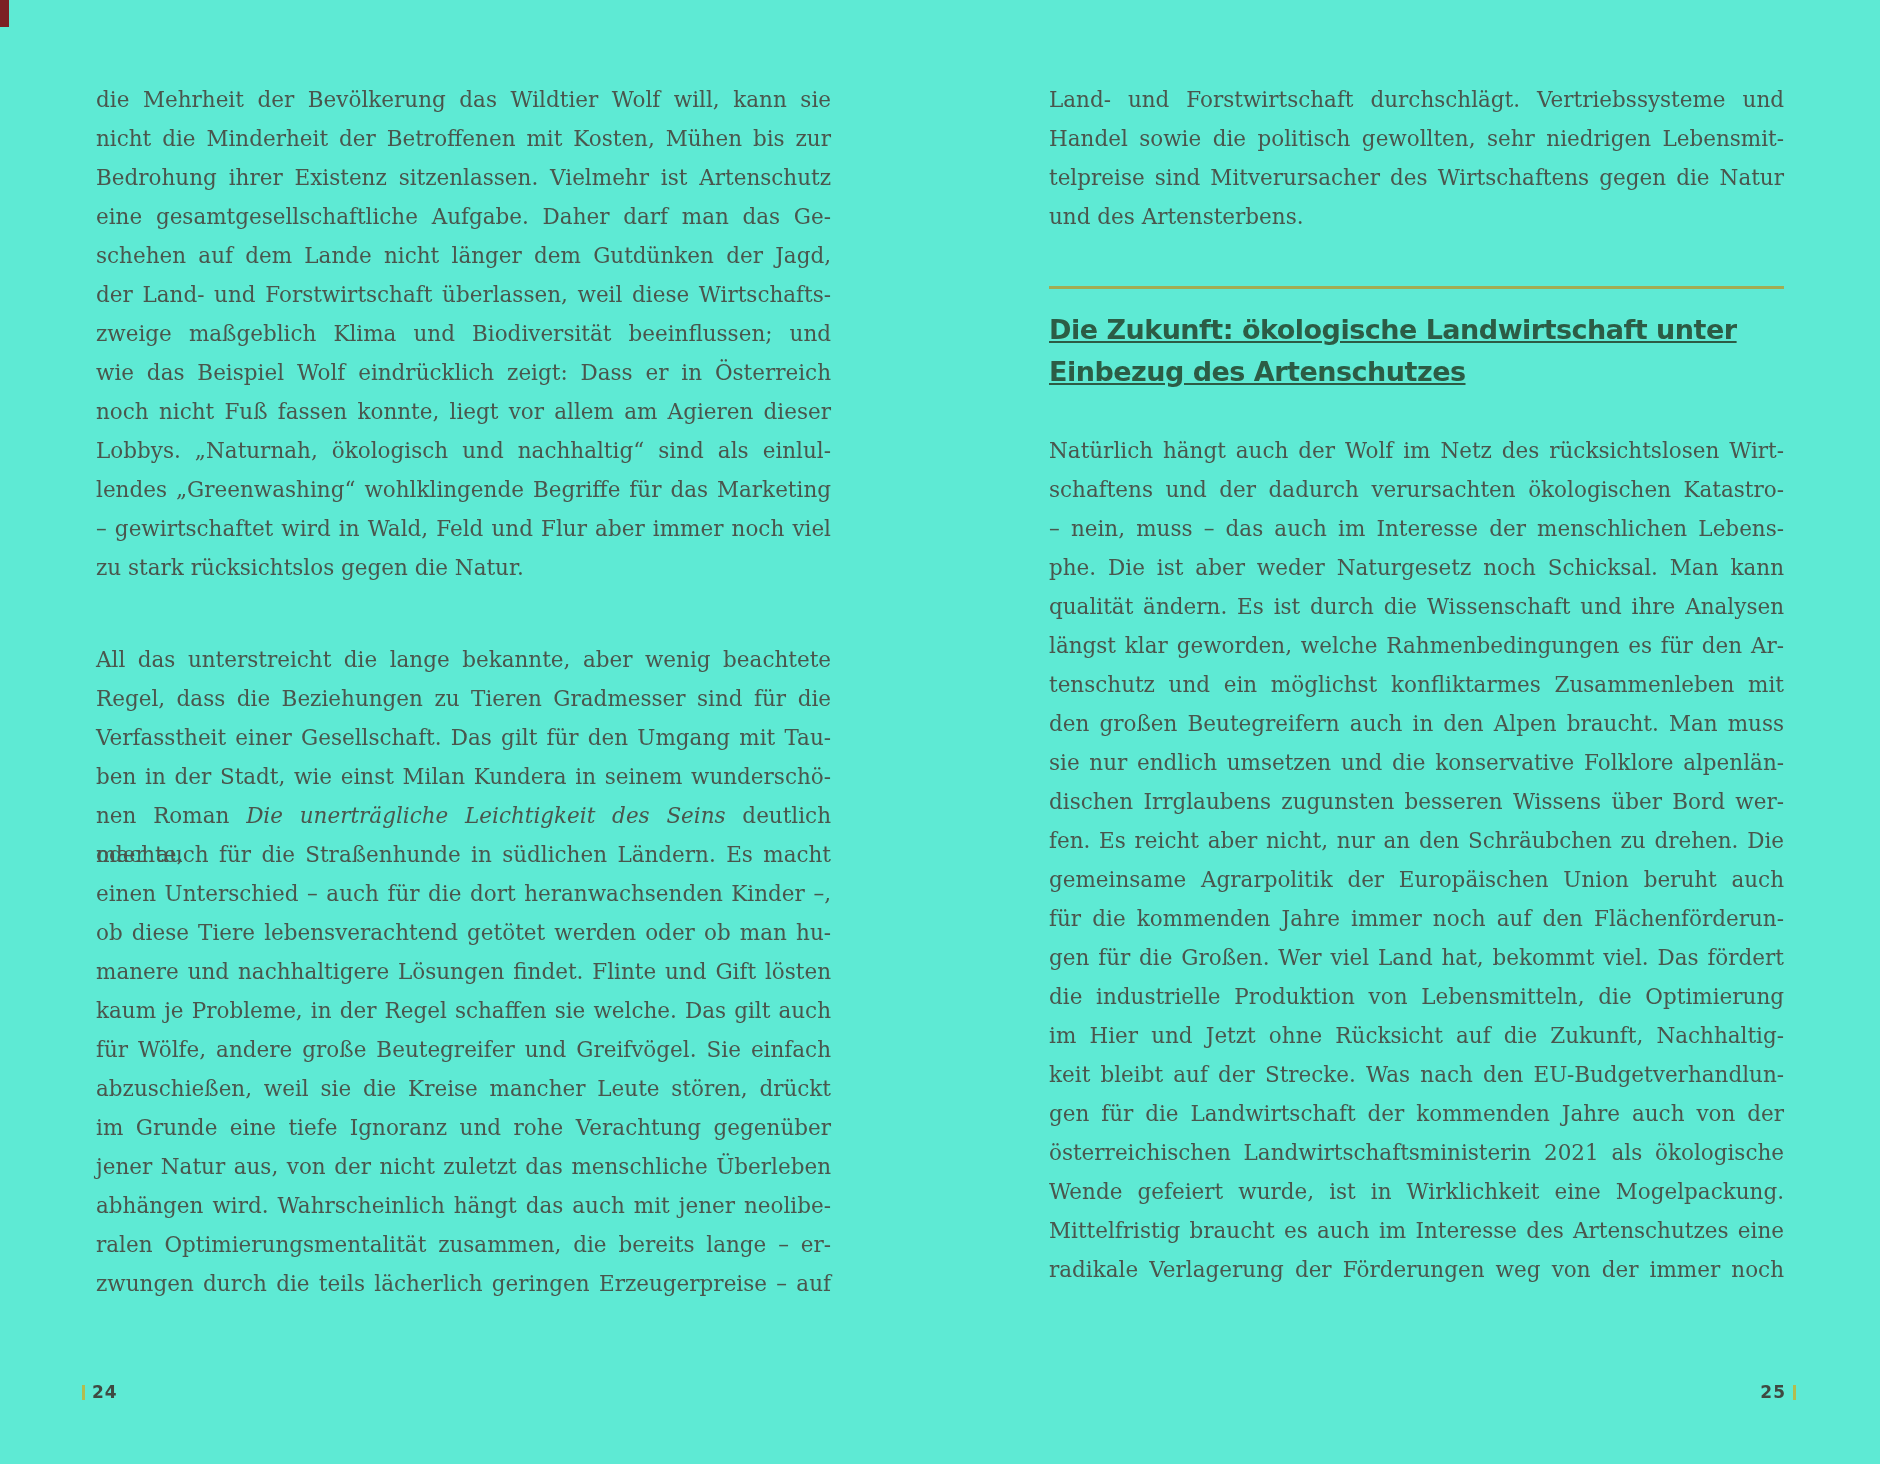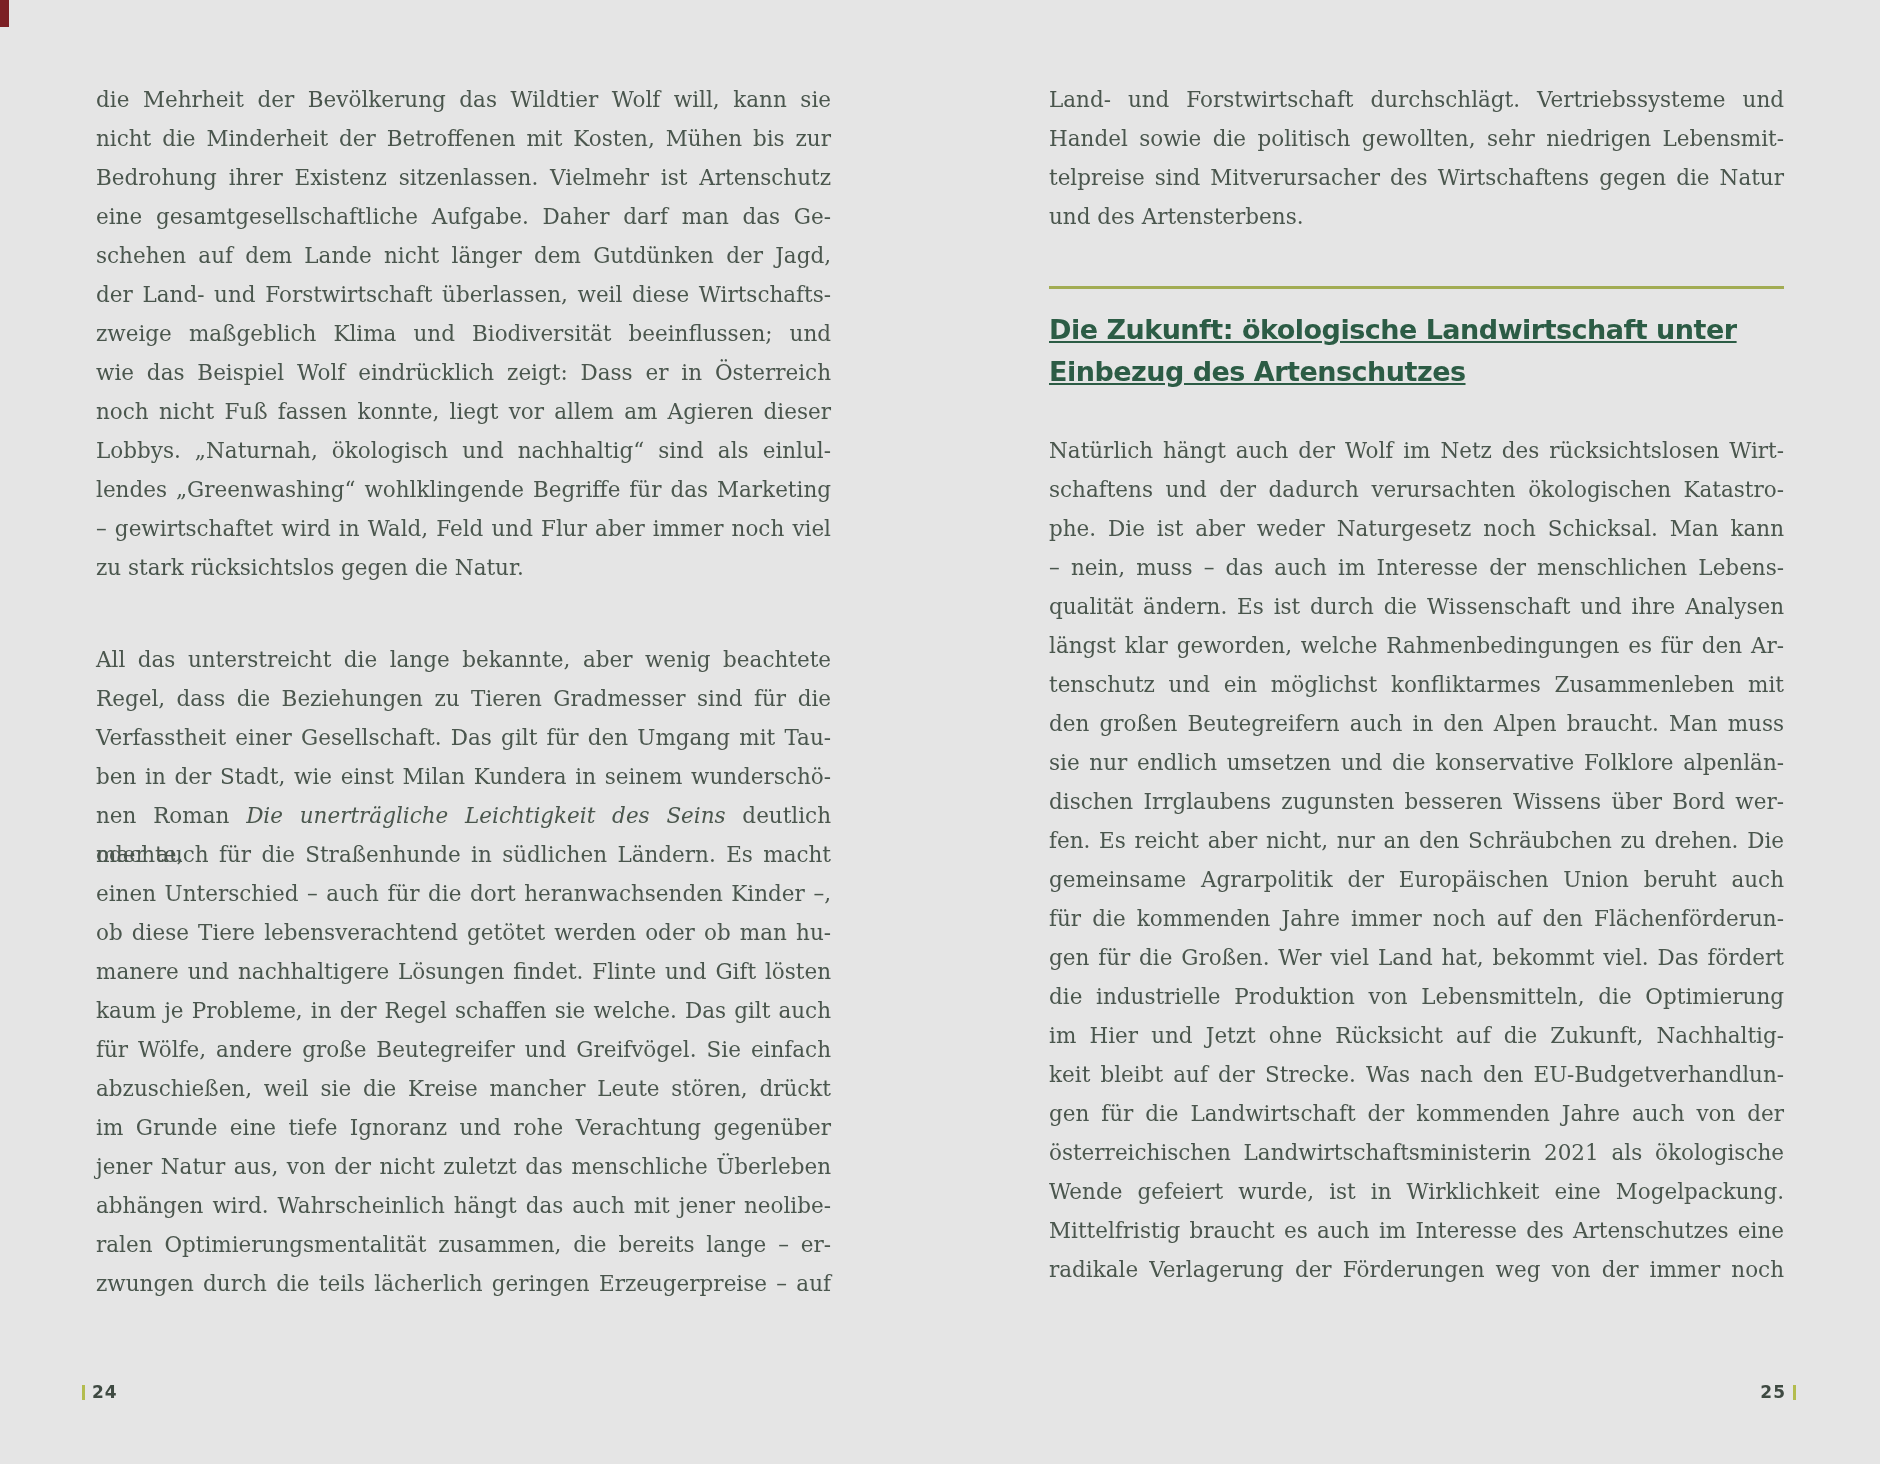--- a/index.html
+++ b/index.html
@@ -57,21 +57,21 @@
   .pgbar{
     display:inline-block;width:3px;height:15px;
     vertical-align:-2px;
   }
   .footer-left .pgbar{margin-right:7px;}
   .footer-right .pgbar{margin-left:7px;}
 </style>
 </head>
 <body>
 
-<div class="spread" style="background: #e5e5e5; color: rgb(74, 86, 77);">
+<div class="spread" style="background: #5eead4; color: rgb(74, 86, 77);">
   <div class="corner-mark" style="background: rgb(124, 32, 36);"></div>
 
   <div class="column">
     <div class="para">
         <div class="line">die Mehrheit der Bevölkerung das Wildtier Wolf will, kann sie</div>
         <div class="line">nicht die Minderheit der Betroffenen mit Kosten, Mühen bis zur</div>
         <div class="line">Bedrohung ihrer Existenz sitzenlassen. Vielmehr ist Artenschutz</div>
         <div class="line">eine gesamtgesellschaftliche Aufgabe. Daher darf man das Ge-</div>
         <div class="line">schehen auf dem Lande nicht länger dem Gutdünken der Jagd,</div>
         <div class="line">der Land- und Forstwirtschaft überlassen, weil diese Wirtschafts-</div>
@@ -112,22 +112,22 @@
         <div class="line last">und des Artensterbens.</div>
       </div>
     <div class="section-rule" style="background: rgb(162, 172, 83);"></div>
     <div class="heading" style="color: rgb(44, 92, 69); text-decoration: underline;">
         <div class="line">Die Zukunft: ökologische Landwirtschaft unter</div>
         <div class="line last">Einbezug des Artenschutzes</div>
       </div>
     <div class="para para-main">
         <div class="line">Natürlich hängt auch der Wolf im Netz des rücksichtslosen Wirt-</div>
         <div class="line">schaftens und der dadurch verursachten ökologischen Katastro-</div>
+        <div class="line">– nein, muss – das auch im Interesse der menschlichen Lebens-</div>
         <div class="line">phe. Die ist aber weder Naturgesetz noch Schicksal. Man kann</div>
-        <div class="line">– nein, muss – das auch im Interesse der menschlichen Lebens-</div>
         <div class="line">qualität ändern. Es ist durch die Wissenschaft und ihre Analysen</div>
         <div class="line">längst klar geworden, welche Rahmenbedingungen es für den Ar-</div>
         <div class="line">tenschutz und ein möglichst konfliktarmes Zusammenleben mit</div>
         <div class="line">den großen Beutegreifern auch in den Alpen braucht. Man muss</div>
         <div class="line">sie nur endlich umsetzen und die konservative Folklore alpenlän-</div>
         <div class="line">dischen Irrglaubens zugunsten besseren Wissens über Bord wer-</div>
         <div class="line">fen. Es reicht aber nicht, nur an den Schräubchen zu drehen. Die</div>
         <div class="line">gemeinsame Agrarpolitik der Europäischen Union beruht auch</div>
         <div class="line">für die kommenden Jahre immer noch auf den Flächenförderun-</div>
         <div class="line">gen für die Großen. Wer viel Land hat, bekommt viel. Das fördert</div>

